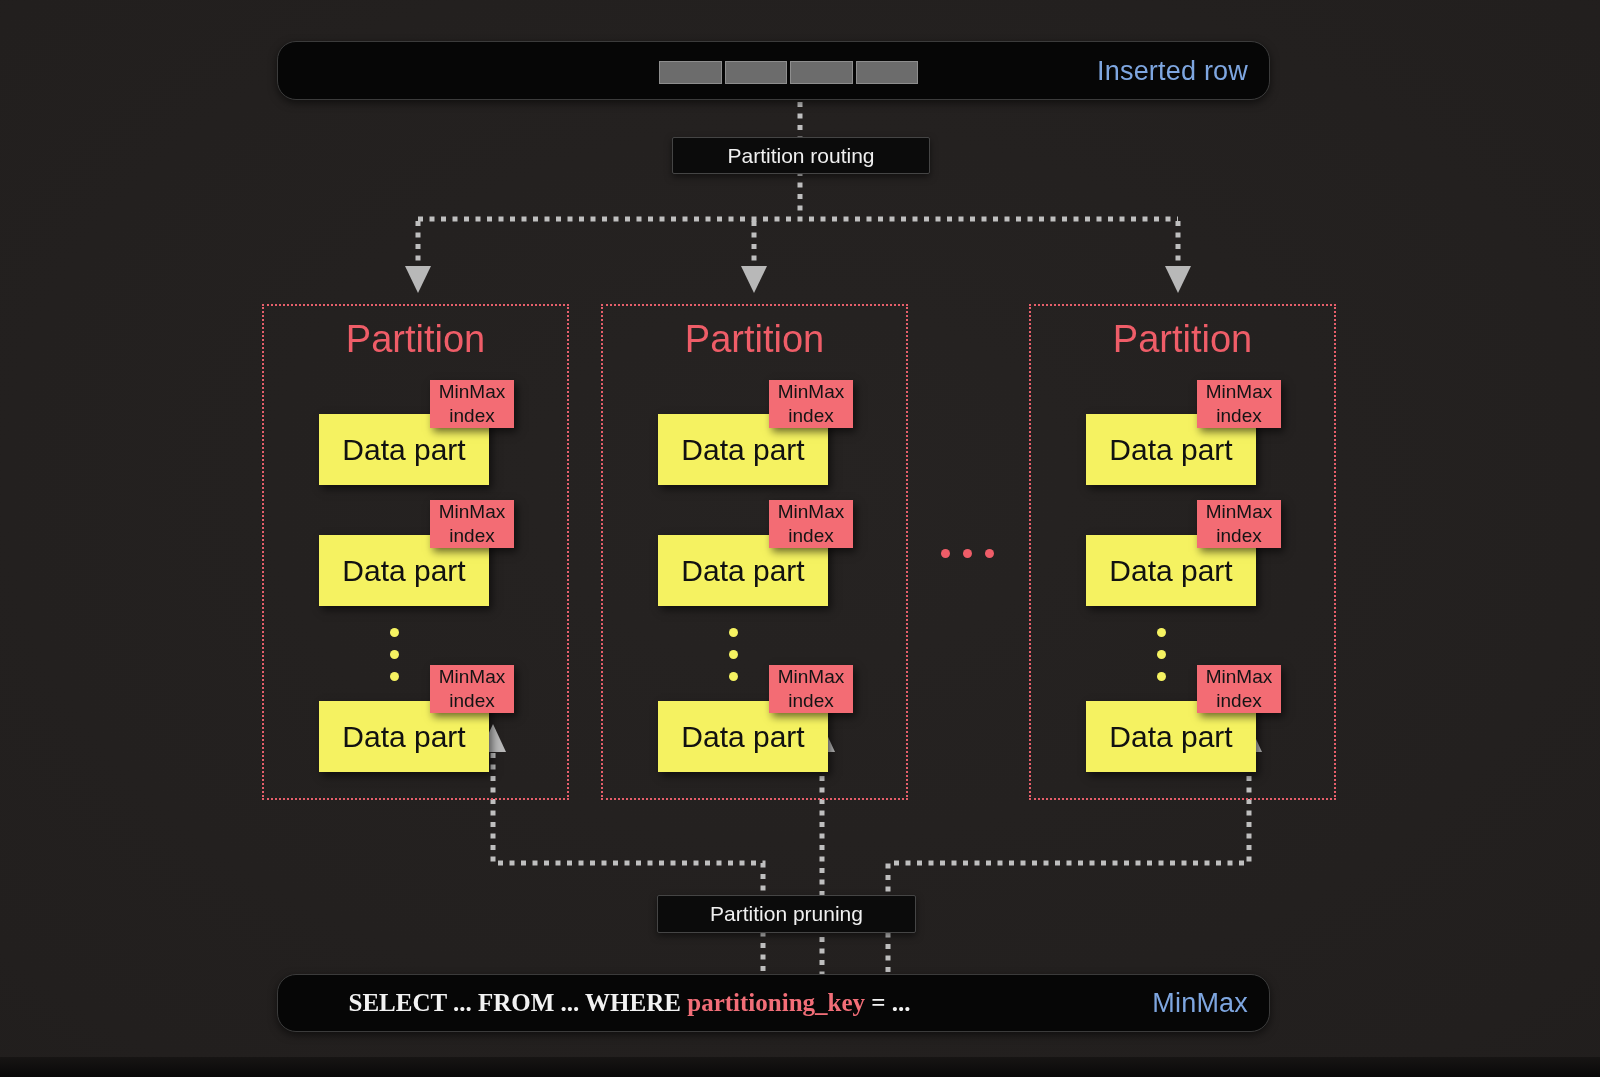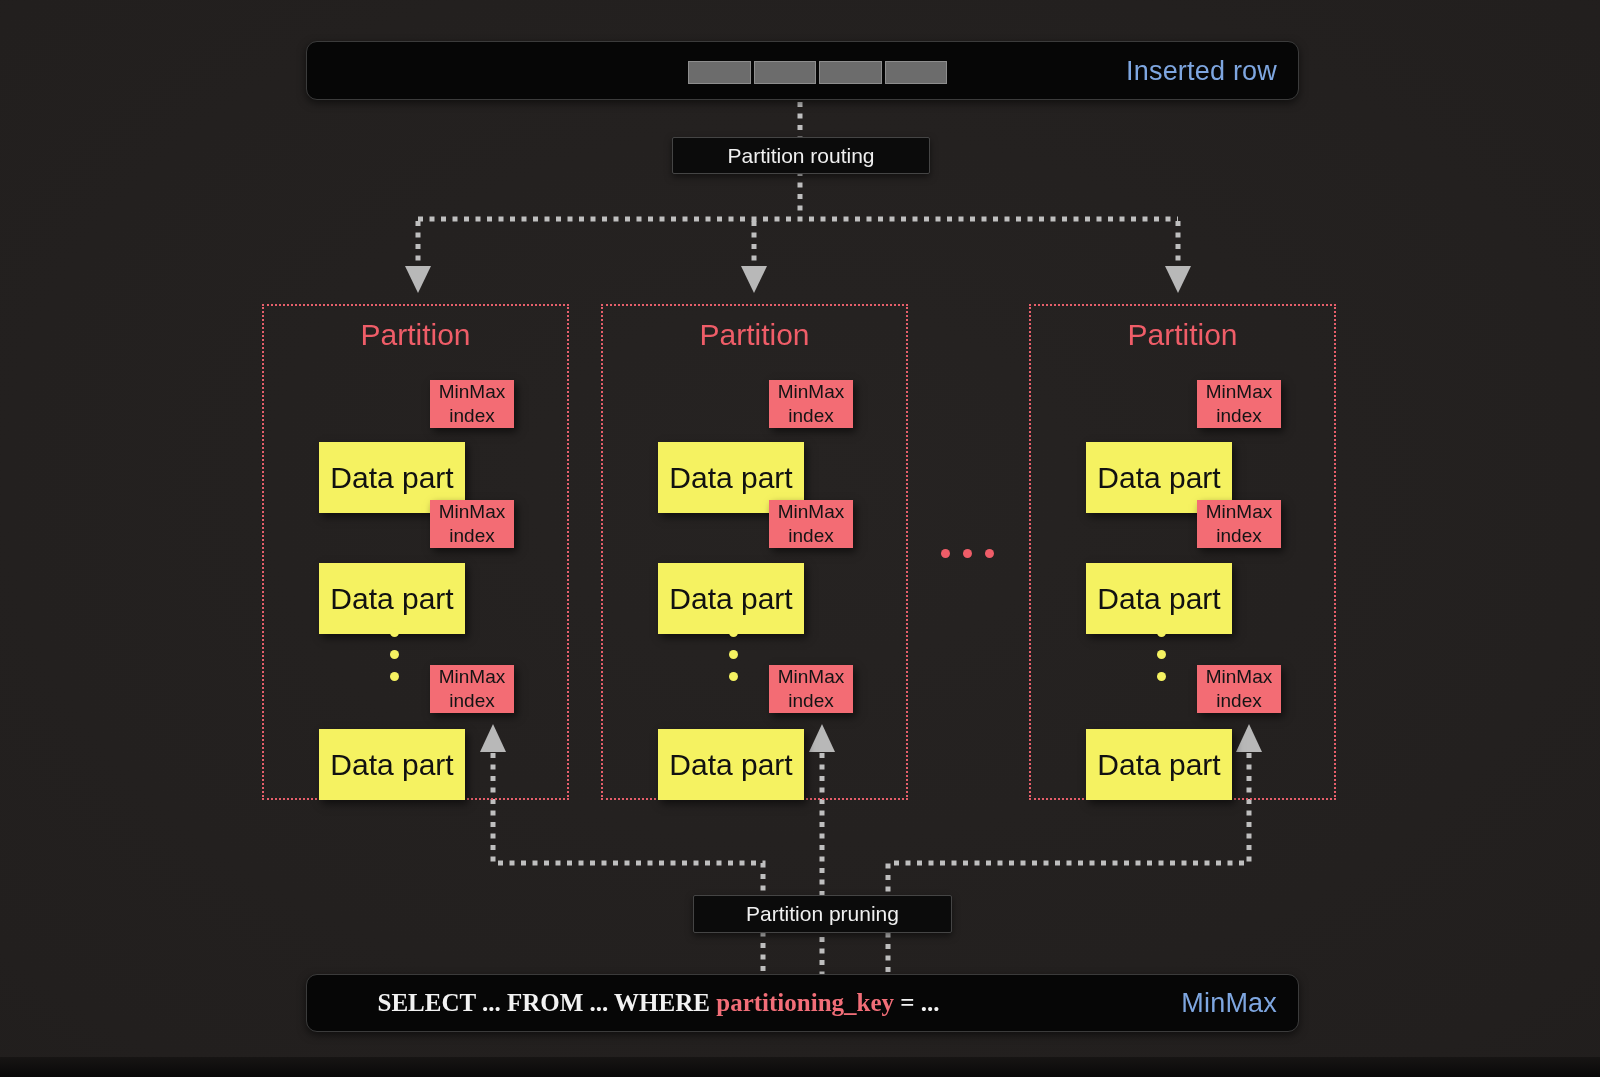--- a/index.html
+++ b/index.html
@@ -5,22 +5,22 @@
   html,body{margin:0;padding:0;background:#1b1918;}
   .stage{
     position:relative;width:1600px;height:1077px;overflow:hidden;
     background:radial-gradient(120% 120% at 50% 45%, #262322 0%, #221f1e 55%, #1c1a19 100%);
     font-family:"Liberation Sans", sans-serif;
   }
   .connectors{position:absolute;left:0;top:0;width:1600px;height:1077px;}
 
   
   .bar{
-    position:absolute;left:306px;width:993px;height:59px;
-    background:#060606;border:1px solid #3b3b3b;border-radius:11px;
+    position:absolute;left:277px;width:993px;height:59px;
+    background:#060606;border:1px solid #3b3b3b;border-radius:19px;
     box-shadow:0 3px 8px rgba(0,0,0,.55);
     display:flex;align-items:center;box-sizing:border-box;
   }
   .bar.top{top:41px;}
   .bar.bottom{top:974px;height:58px;}
   .bar-label{
     position:absolute;right:21px;top:50%;transform:translateY(-50%);
     color:#7ea6e0;font-size:27px;letter-spacing:.2px;
   }
   .segments{
@@ -32,38 +32,38 @@
   }
 
   
   .pill{
     position:absolute;background:#0b0b0b;border:1px solid #454545;border-radius:2px;
     box-shadow:0 3px 7px rgba(0,0,0,.5);
     display:flex;align-items:center;justify-content:center;
     color:#f0f0f0;font-size:21px;box-sizing:border-box;
   }
   .pill.routing{left:672px;top:137px;width:258px;height:37px;}
-  .pill.pruning{left:693px;top:895px;width:259px;height:38px;}
+  .pill.pruning{left:657px;top:895px;width:259px;height:38px;}
 
   
   .partition{
     position:absolute;top:304px;width:307px;height:496px;
     border:2px dotted #e65f6b;box-sizing:border-box;
   }
   .partition.p1{left:262px;}
   .partition.p2{left:601px;}
   .partition.p3{left:1029px;}
   .partition-title{
     position:absolute;left:0;right:0;top:12px;text-align:center;
-    color:#ef5d68;font-size:30px;
+    color:#ef5d68;font-size:38px;
   }
   .datapart{
-    position:absolute;left:55px;width:146px;height:71px;background:#f5f261;
+    position:absolute;left:55px;width:170px;height:71px;background:#f5f261;
     display:flex;align-items:center;justify-content:center;color:#111;
-    font-size:30px;box-shadow:3px 4px 8px rgba(0,0,0,.55);margin-top:28px;
+    font-size:30px;box-shadow:3px 4px 8px rgba(0,0,0,.55);
   }
   .minmax{
     position:absolute;left:166px;width:84px;height:48px;background:#f36c74;
     display:flex;align-items:center;justify-content:center;text-align:center;
     color:#141414;font-size:19px;line-height:1.25;
     box-shadow:3px 4px 8px rgba(0,0,0,.55);z-index:2;
   }
   .mm1{top:74px;}  .dp1{top:108px;}
   .mm2{top:194px;} .dp2{top:229px;}
   .mm3{top:359px;} .dp3{top:395px;}

